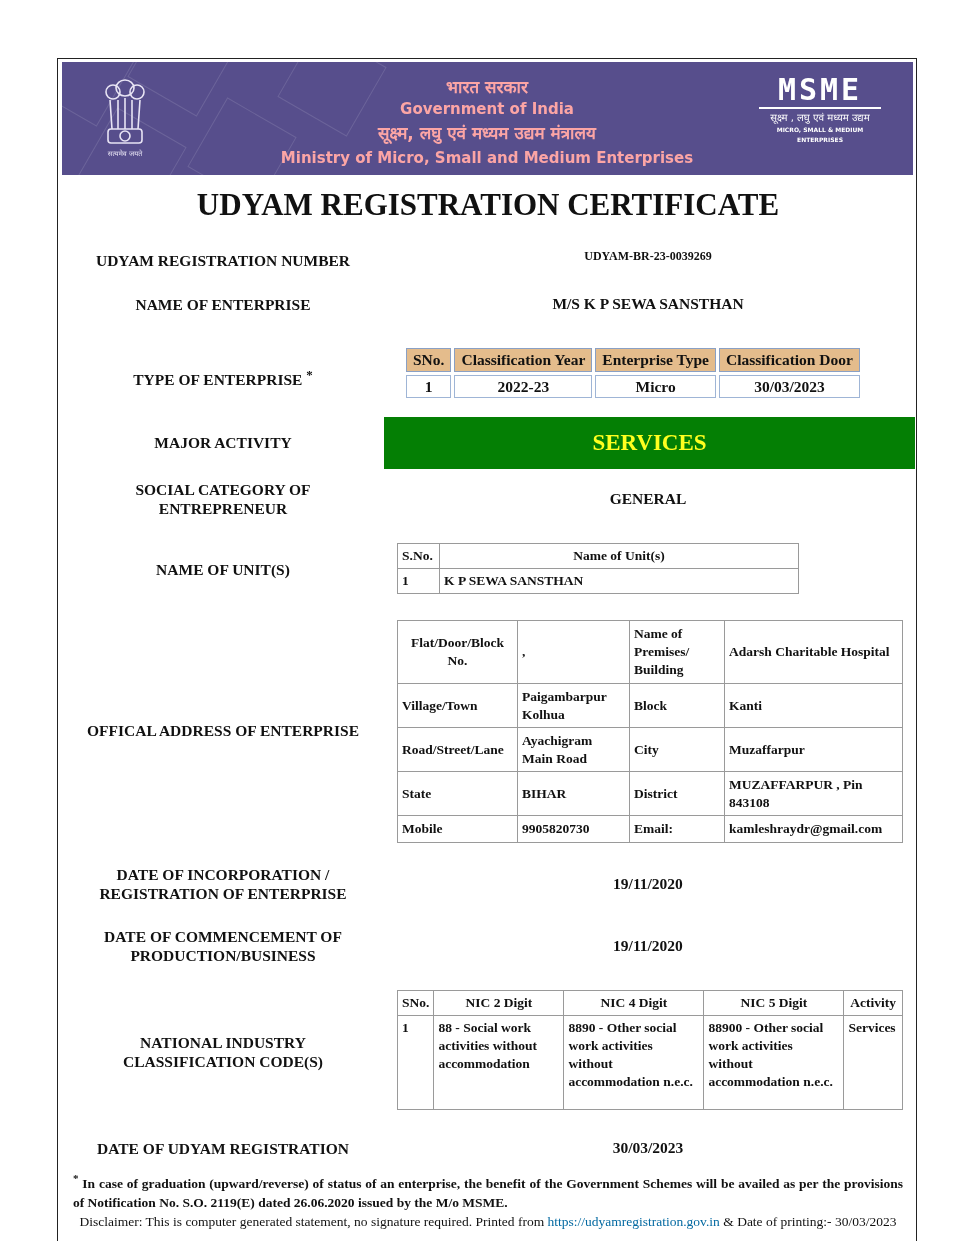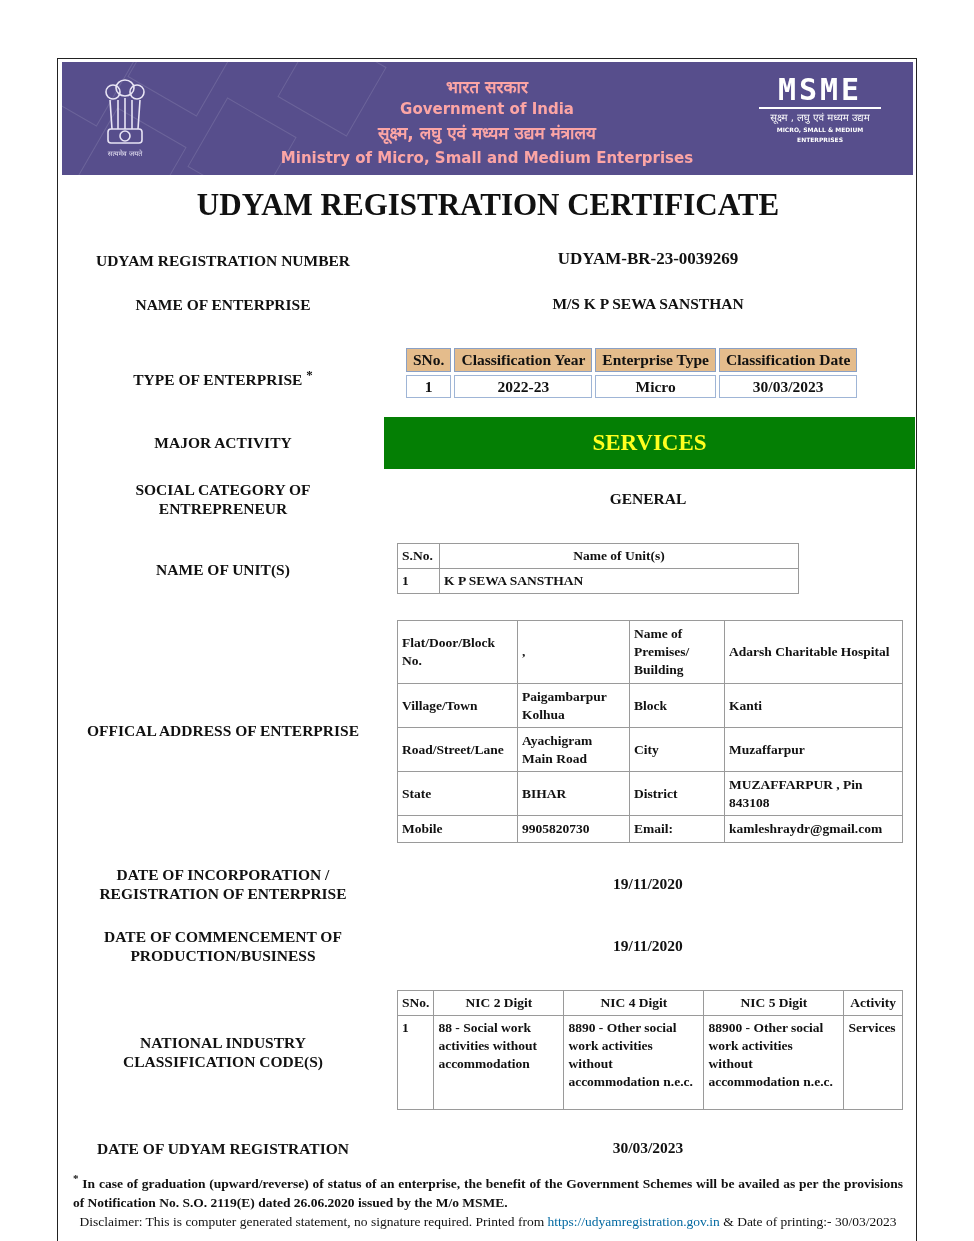--- a/index.html
+++ b/index.html
@@ -120,37 +120,37 @@
       <div class="big">MSME</div>
       <div style="height:2px;background:#fff;margin:1px 4px 2px;"></div>
       <div class="hi">सूक्ष्म , लघु एवं मध्यम उद्यम</div>
       <div class="en">MICRO, SMALL &amp; MEDIUM ENTERPRISES</div>
     </div>
   </div>
 
   <div class="title">UDYAM REGISTRATION CERTIFICATE</div>
 
   <div class="label" style="left:0;top:192px;">UDYAM REGISTRATION NUMBER</div>
-  <div class="value" style="left:430px;top:190px;width:320px;font-size:17px;">UDYAM-BR-23-0039269</div>
+  <div class="value" style="left:430px;top:190px;width:320px;font-size:12px;">UDYAM-BR-23-0039269</div>
 
   <div class="label" style="left:0;top:236px;">NAME OF ENTERPRISE</div>
   <div class="value" style="left:430px;top:236px;width:320px;">M/S K P SEWA SANSTHAN</div>
 
   <div class="label" style="left:0;top:306px;">
     <span>TYPE OF ENTERPRISE</span>
     <sup>*</sup>
   </div>
 
   <table class="type-table">
     <tbody>
         <tr>
       <th>SNo.</th>
       <th>Classification Year</th>
       <th>Enterprise Type</th>
-      <th>Classification Date</th>
+      <th>Classification Door</th>
     </tr>
     <tr>
       <td>1</td>
       <td>2022-23</td>
       <td>Micro</td>
       <td>30/03/2023</td>
     </tr>
   </tbody>
     </table>
 
@@ -174,21 +174,21 @@
       <td>1</td>
       <td>K P SEWA SANSTHAN</td>
     </tr>
   </tbody>
     </table>
 
   <div class="label" style="left:0;top:662px;">OFFICAL ADDRESS OF ENTERPRISE</div>
   <table class="grid-table addr-table">
     <tbody>
         <tr style="height:63px;">
-      <td style="width:120px;">Flat/Door/Block No.</td>
+      <td style="width:120px;text-align:center;">Flat/Door/Block No.</td>
       <td style="width:112px;">,</td>
       <td style="width:95px;">Name of Premises/ Building</td>
       <td>Adarsh Charitable Hospital</td>
     </tr>
     <tr style="height:44px;">
       <td>Village/Town</td>
       <td>Paigambarpur Kolhua</td>
       <td>Block</td>
       <td>Kanti</td>
     </tr>

